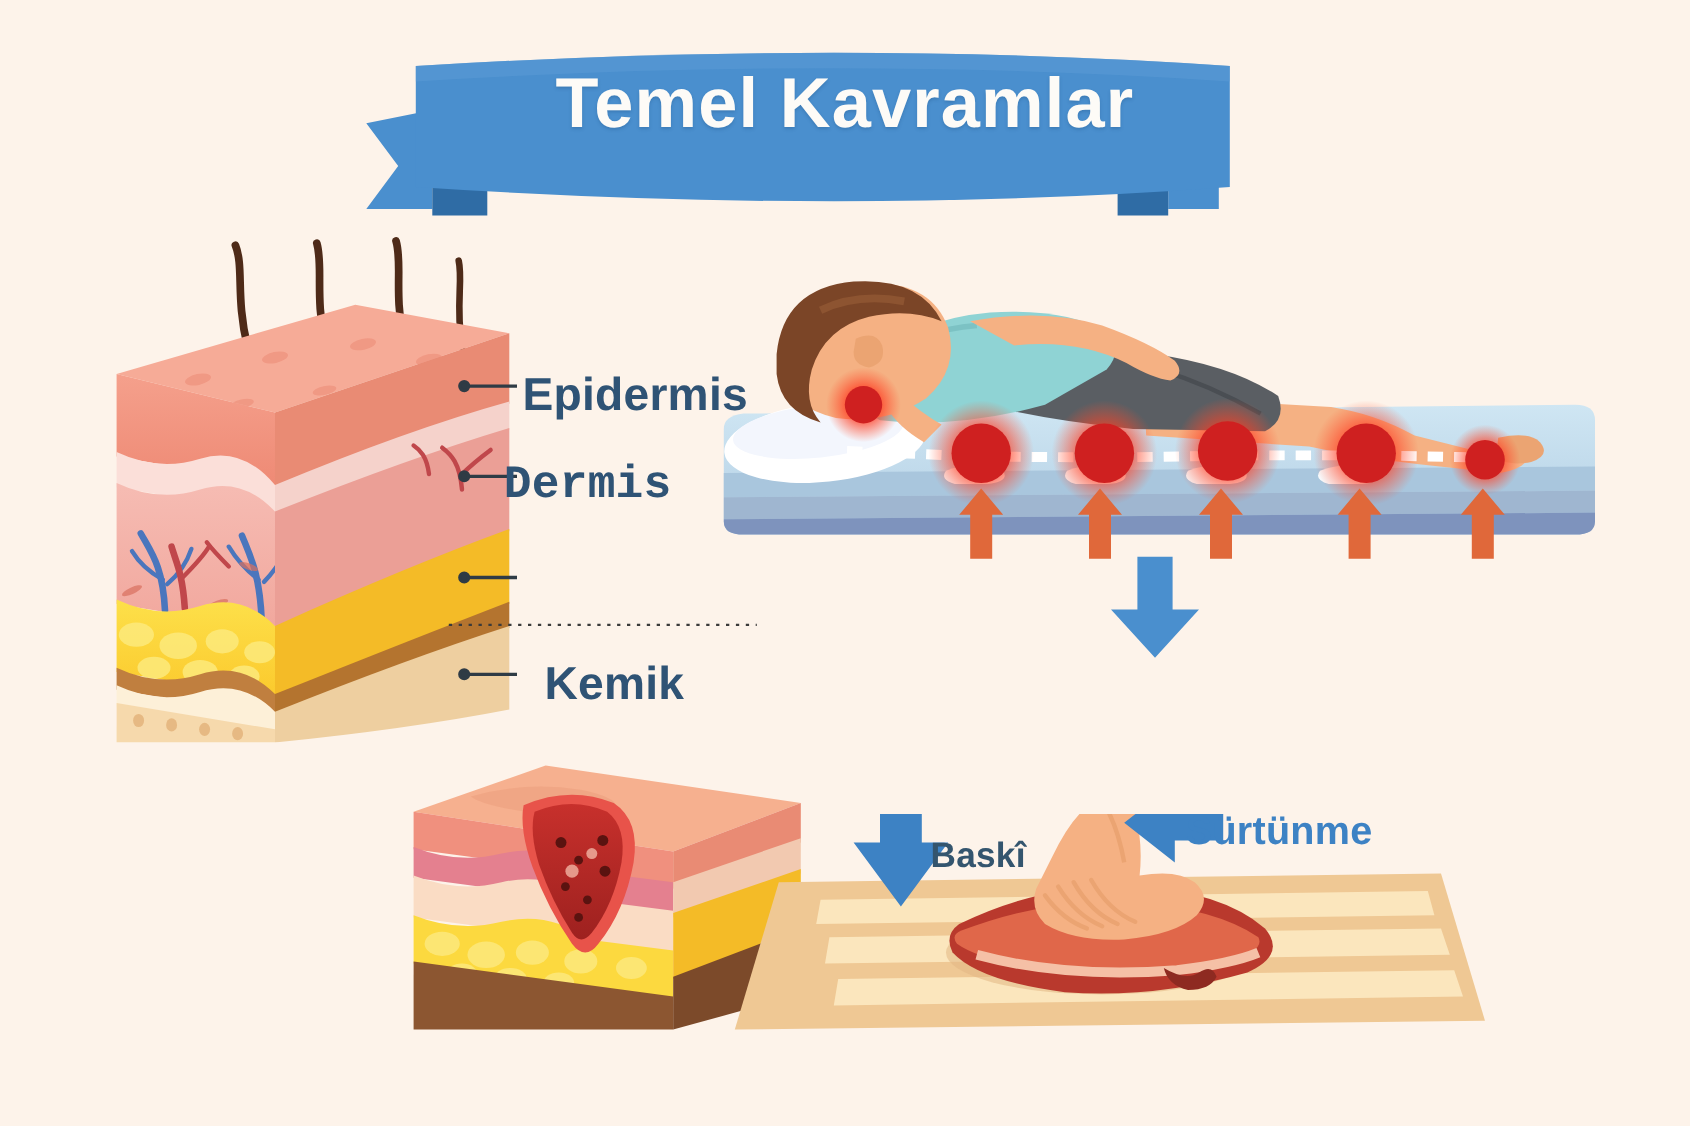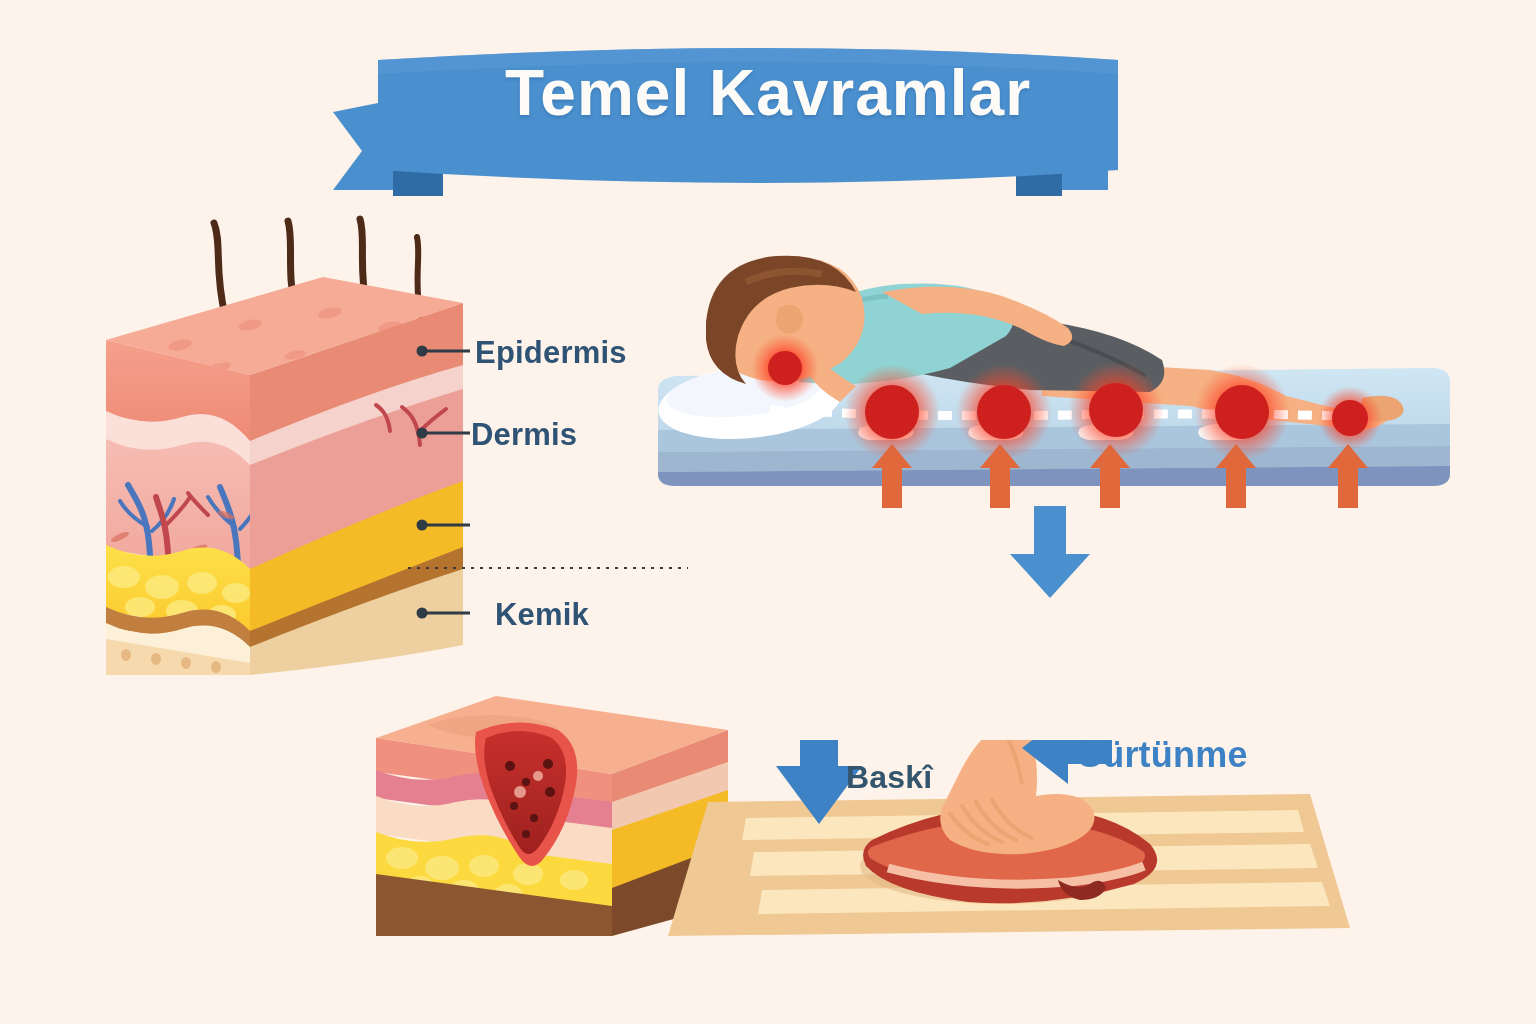--- a/index.html
+++ b/index.html
@@ -27,21 +27,21 @@
     left: 0;
   }
   .txt {
     position: absolute;
     white-space: nowrap;
     font-weight: bold;
     letter-spacing: .2px;
   }
   .lbl-skin {
     color: #2f5375;
-    font-size: 31px;
+    font-size: 42px;
     font-weight: bold;
   }
   .lbl-baski {
     color: #34556e;
     font-size: 32px;
     font-weight: bold;
   }
   .lbl-surtunme {
     color: #3d82c4;
     font-size: 36px;
@@ -176,21 +176,21 @@
         <circle cx="22" cy="223" r="4"></circle>
       <line x1="22" y1="315" x2="70" y2="315"></line>
         <circle cx="22" cy="315" r="4"></circle>
       <line x1="22" y1="403" x2="70" y2="403"></line>
         <circle cx="22" cy="403" r="4"></circle>
     </g>
     <line x1="8" y1="358" x2="288" y2="358" stroke="#3b3b3b" stroke-width="2" stroke-dasharray="3,6"></line>
   </svg>
 
   <div class="txt lbl-skin" style="left:475px; top:335px;">Epidermis</div>
-  <div class="txt lbl-skin" style="left:471px; top:417px;">Dermis</div>
+  <div class="txt lbl-skin" style="left:458px; top:417px;font-family:Liberation Mono, monospace;">Dermis</div>
   <div class="txt lbl-skin" style="left:495px; top:597px;">Kemik</div>
 
   <svg class="layer" width="820" height="290" viewBox="0 0 820 290" style="left:650px; top:240px;">
     <defs>
       <radialGradient id="glow">
         <stop offset="0%" stop-color="#ff2a14" stop-opacity=".95"></stop>
         <stop offset="45%" stop-color="#ff3b21" stop-opacity=".75"></stop>
         <stop offset="100%" stop-color="#ff5230" stop-opacity="0"></stop>
       </radialGradient>
       <linearGradient id="matG" x1="0" y1="0" x2="0" y2="1">

